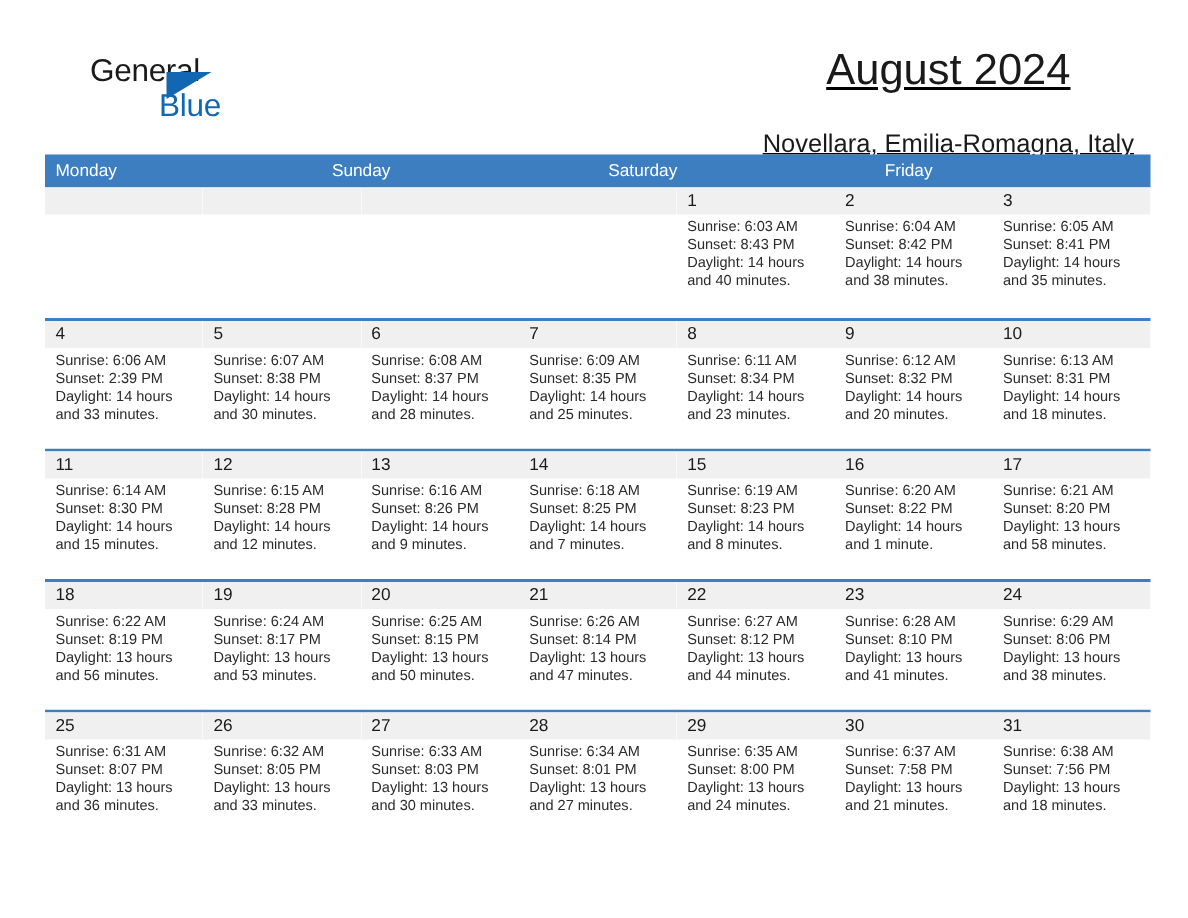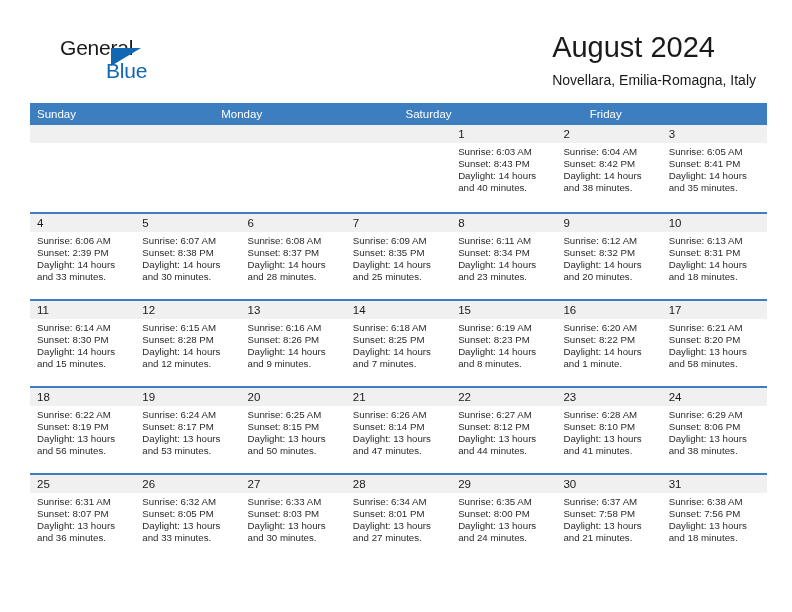--- a/index.html
+++ b/index.html
@@ -62,35 +62,36 @@
     width: 0;
     height: 0;
     border-left: 30px solid #1267b2;
     border-bottom: 18px solid transparent;
   }
 
   .title-block {
     position: absolute;
     right: 36px;
     top: 30px;
-    text-align: left;
+    text-align: center;
+    text-decoration: underline;
   }
   .cal-title {
     font-size: 29px;
     font-weight: normal;
     color: #1a1a1a;
     line-height: 34px;
     white-space: nowrap;
   }
   .cal-subtitle {
-    font-size: 14px;
+    font-size: 17px;
     font-weight: normal;
     color: #1a1a1a;
     line-height: 20px;
-    margin-top: 6px;
+    margin-top: 22px;
     white-space: nowrap;
   }
 
   
   .calendar {
     position: absolute;
     left: 30px;
     top: 103px;
     width: 737px;
   }
@@ -166,22 +167,22 @@
 
     <div class="title-block">
       <div class="cal-title">August 2024</div>
       <div class="cal-subtitle">Novellara, Emilia-Romagna, Italy</div>
     </div>
 
   </div>
 
   <div class="calendar">
     <div class="weekday-row">
+      <div class="weekday">Monday</div>
       <div class="weekday">Sunday</div>
-      <div class="weekday">Monday</div>
       <div class="weekday">Saturday</div>
       <div class="weekday">Friday</div>
     </div>
 
     <div id="weeks-container">
         <div class="week-row">
           <div class="day-cell empty">
             <div class="day-num-band"></div>
           </div>
           <div class="day-cell empty">

